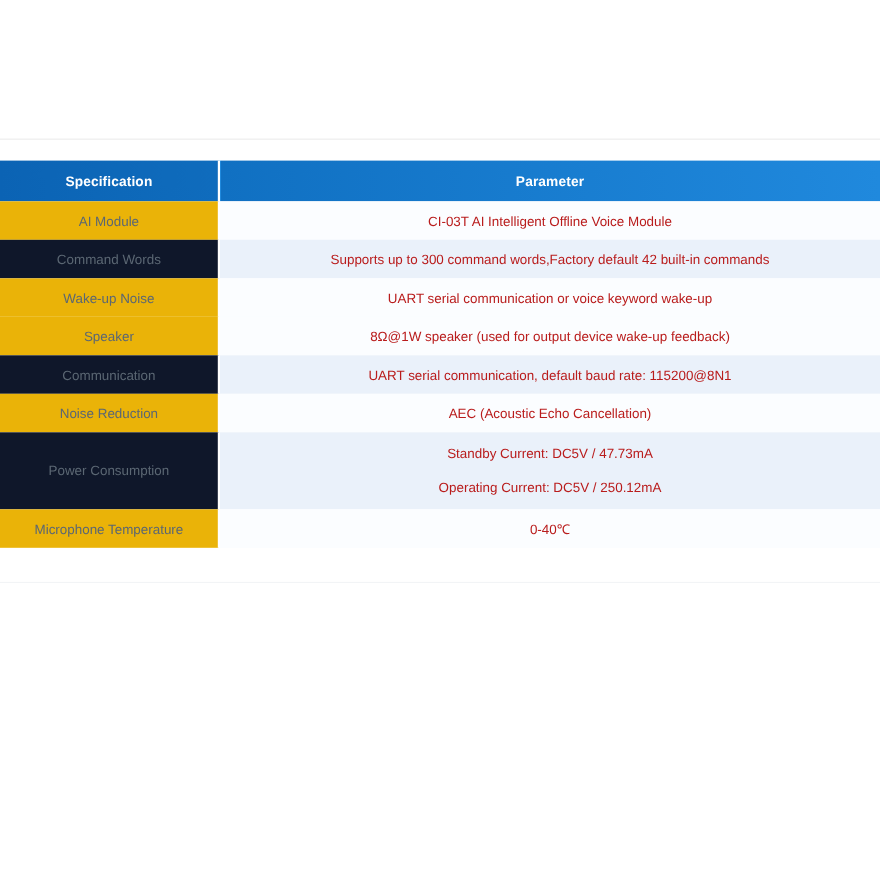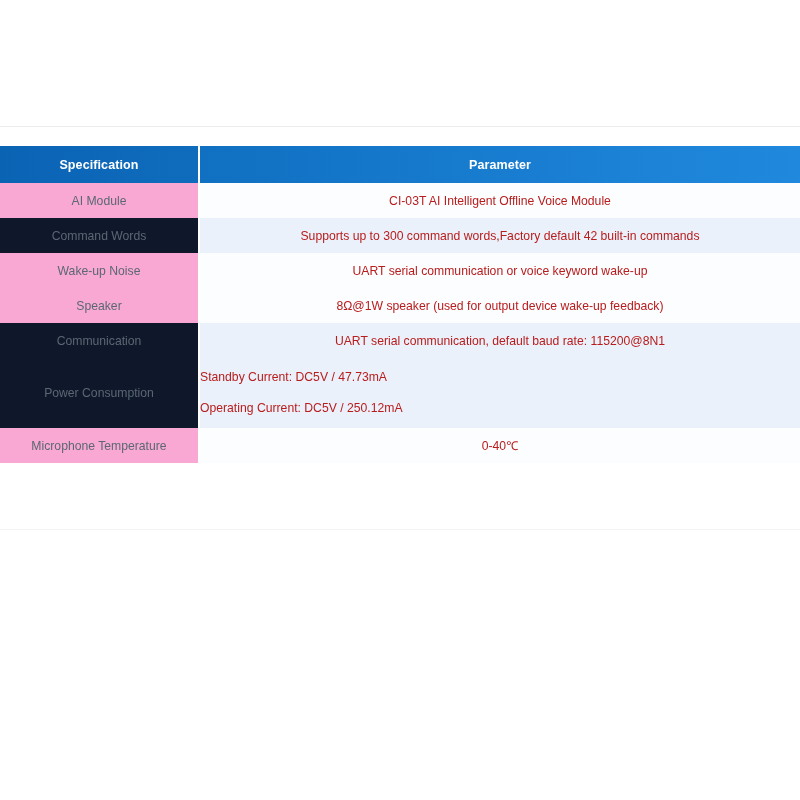--- a/index.html
+++ b/index.html
@@ -71,34 +71,34 @@
     font-size: 12.2px;
     color: #b91c1c;
     font-weight: normal;
   }
 
   tbody td.cell-spec {
     border-right: 2px solid #ffffff;
     color: #5b6773;
   }
 
-  tr.row-odd td.cell-spec  { background: #f9a8d4; }
+  tr.row-odd td.cell-spec  { background: #eab308; }
   tr.row-odd td.cell-param { background: #fbfdff; }
 
   tr.row-even td.cell-spec  { background: #0f172a; }
   tr.row-even td.cell-param { background: #eaf1fa; }
 
   
   tr.row-tall td { height: 70px; }
 
   td.cell-param .param-lines {
     display: flex;
     flex-direction: column;
     justify-content: center;
-    align-items: flex-start;
+    align-items: center;
     gap: 18px;
     height: 100%;
   }
   td.cell-param .param-line {
     line-height: 1.1;
   }
 
   
   .bottom-rule {
     position: absolute;
@@ -147,20 +147,24 @@
       <tr class="row-odd">
         <td class="cell-spec">Speaker</td>
         <td class="cell-param">8Ω@1W speaker (used for output device wake-up feedback)</td>
       </tr>
 
       <tr class="row-even">
         <td class="cell-spec">Communication</td>
         <td class="cell-param">UART serial communication, default baud rate: 115200@8N1</td>
       </tr>
 
+      <tr class="row-odd">
+        <td class="cell-spec">Noise Reduction</td>
+        <td class="cell-param">AEC (Acoustic Echo Cancellation)</td>
+      </tr>
 
       <tr class="row-even row-tall">
         <td class="cell-spec">Power Consumption</td>
         <td class="cell-param">
           <div class="param-lines">
             <div class="param-line">Standby Current: DC5V / 47.73mA</div>
             <div class="param-line">Operating Current: DC5V / 250.12mA</div>
           </div>
         </td>
       </tr>

